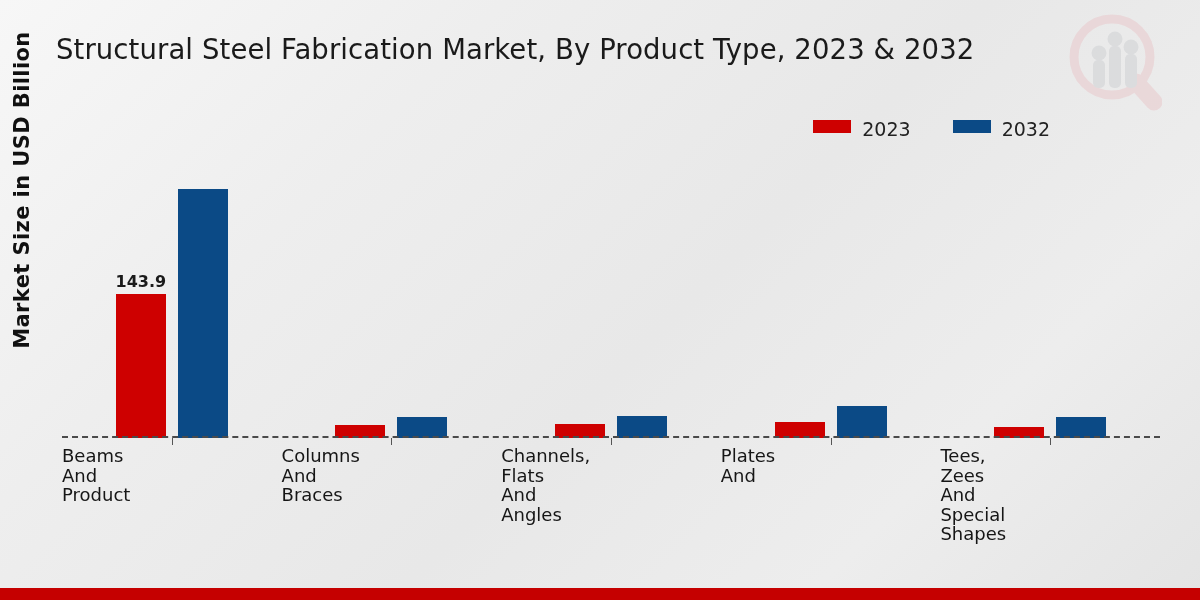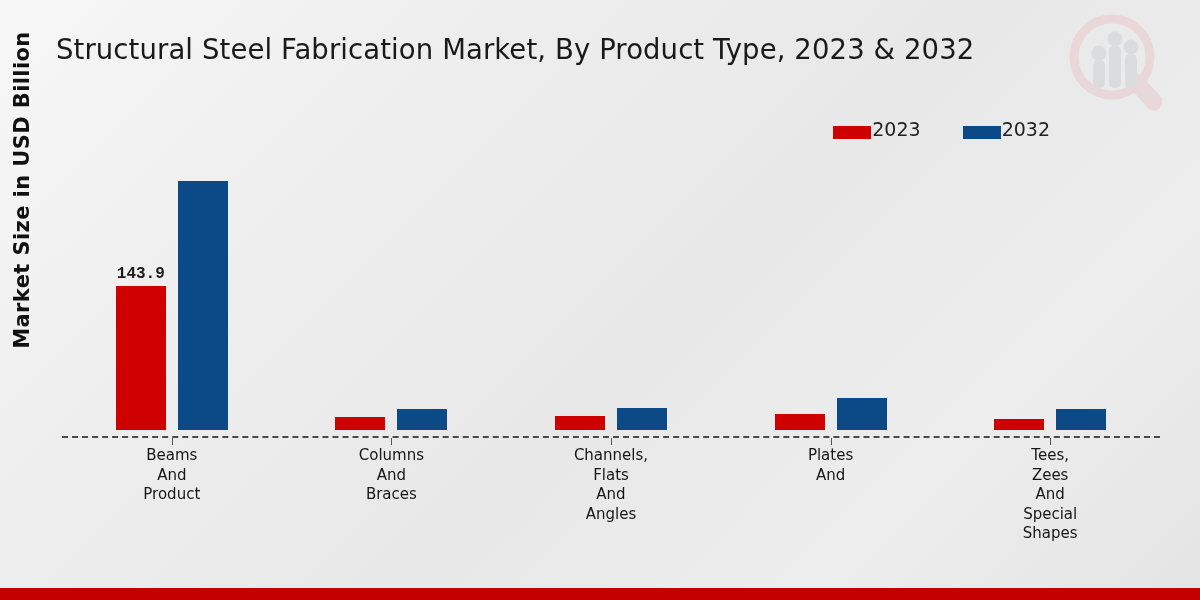--- a/index.html
+++ b/index.html
@@ -53,22 +53,22 @@
   #legend {
     position: absolute;
     right: 150px;
     top: 120px;
     display: flex;
     align-items: center;
     gap: 42px;
   }
   .legend-item {
     display: flex;
-    align-items: flex-end;
-    gap: 1px;
+    align-items: flex-start;
+    gap: 11px;
   }
   .legend-swatch {
     width: 38px;
     height: 13px;
     display: block;
   }
   .legend-label {
     font-size: 19px;
     color: #222;
     line-height: 1;
@@ -118,27 +118,26 @@
   }
 
   .group {
     flex: 1 1 0;
     position: relative;
     height: 100%;
   }
 
   .group-bars {
     position: absolute;
-    bottom: 8px;
+    bottom: 0;
     left: 50%;
     transform: translateX(-50%);
     display: flex;
     align-items: flex-end;
     gap: 12px;
-    font-family: Liberation Mono, monospace;
   }
 
   .bar {
     width: 50px;
     position: relative;
   }
   .bar.red  { background: #ce0000; }
   .bar.blue { background: #0b4a86; }
 
   .bar-value {
@@ -165,22 +164,21 @@
   
   #x-labels {
     position: absolute;
     left: 62px;
     top: 446px;
     width: 1098px;
     display: flex;
   }
   .x-label {
     flex: 1 1 0;
-    text-align: center;
-    font-size: 15px;
+    font-size: 18px;
     line-height: 19.5px;
     color: #161616;
   }
   .x-label span { display: block; }
 
   
   #footer-strip {
     position: absolute;
     left: 0;
     right: 0;

